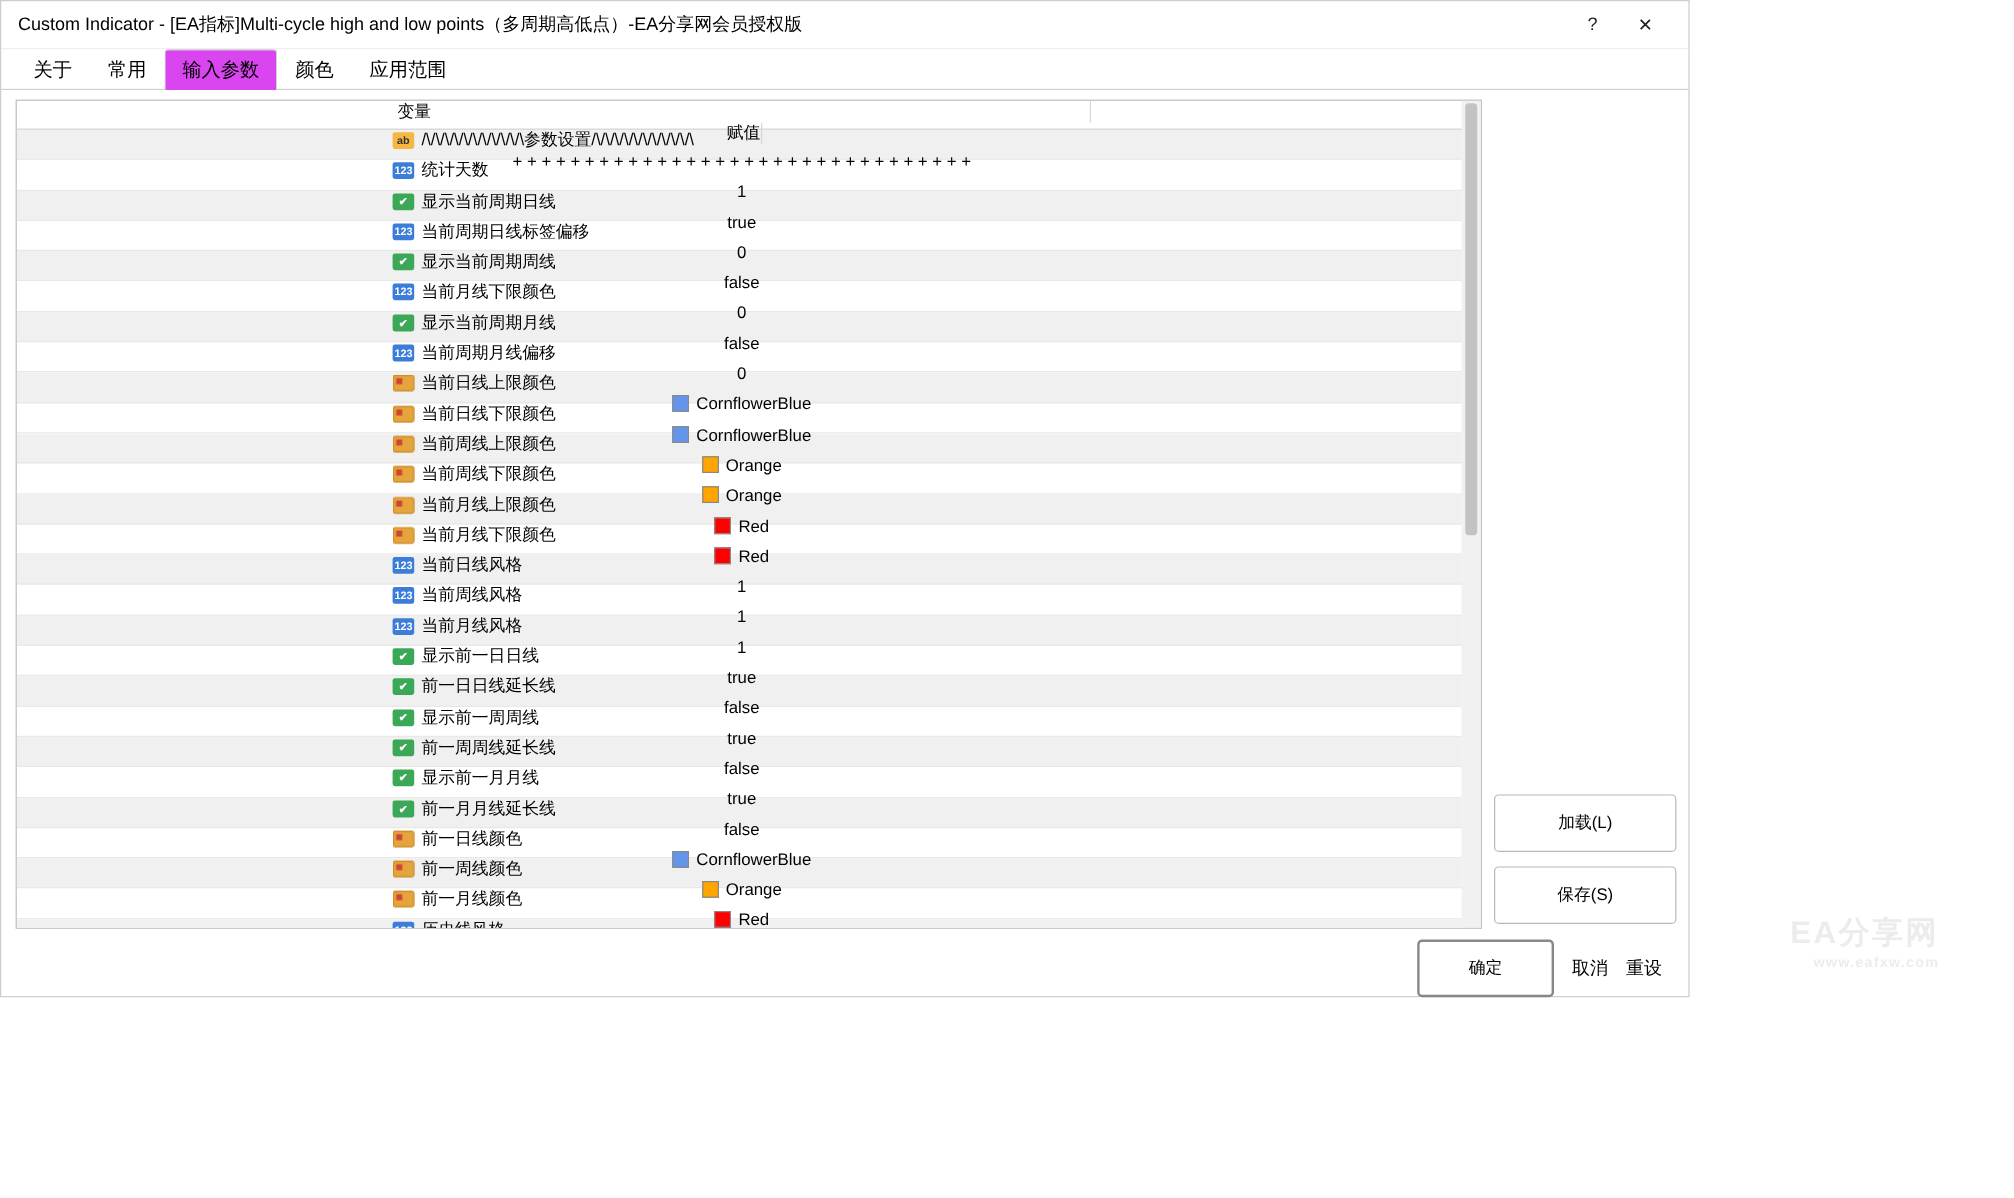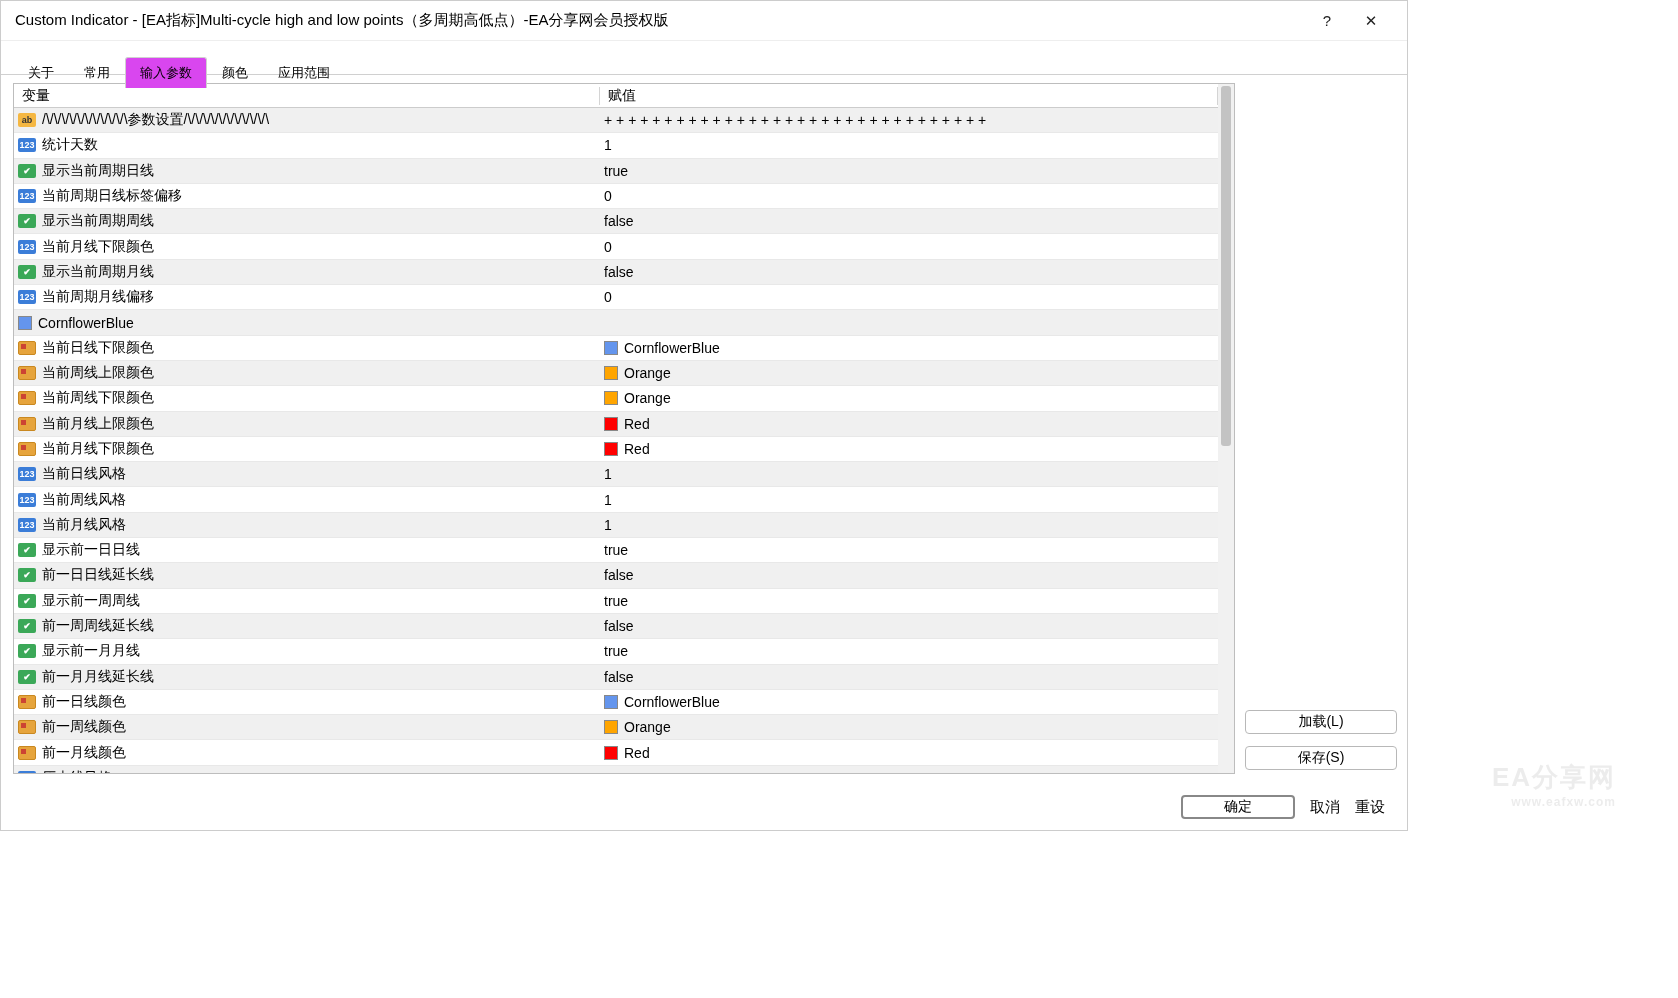--- a/index.html
+++ b/index.html
@@ -9,43 +9,43 @@
     font-size: 14px;
     background: #fff;
     color: #000;
     overflow: hidden;
   }
   .window { width: 1408px; height: 831px; display: flex; flex-direction: column; border: 1px solid #ccc; }
   .titlebar { height: 40px; display: flex; align-items: center; padding: 0 14px; border-bottom: 1px solid #eee; }
   .titlebar .title { flex: 1; font-size: 15px; }
   .titlebar .ctl { width: 44px; text-align: center; font-size: 15px; color: #222; cursor: pointer; }
   .tabs { height: 34px; display: flex; align-items: flex-end; padding: 0 12px; gap: 0; border-bottom: 1px solid #d0d0d0; }
-  .tab { padding: 6px 14px 6px; font-size: 13px; cursor: pointer; border: 1px solid transparent; border-bottom: none; position: relative; top: 14px; text-align: right; }
+  .tab { padding: 6px 14px 6px; font-size: 16px; cursor: pointer; border: 1px solid transparent; border-bottom: none; position: relative; top: 1px; text-align: right; }
   .tab.active { border-color: #d0d0d0; background: #d946ef; border-radius: 3px 3px 0 0; }
   .body { flex: 1; display: flex; padding: 8px 10px 10px 12px; gap: 10px; min-height: 0; }
   .left { flex: 1; display: flex; flex-direction: column; min-height: 0; }
   .table-wrap { flex: 1; border: 1px solid #bdbdbd; display: flex; min-height: 0; }
   .table { flex: 1; overflow-y: auto; }
-  .row { display: flex; height: 25.3px; align-items: center; border-bottom: 1px solid #e8e8e8; }
+  .row { display: flex; height: 25.3px; align-items: center; border-bottom: 1px solid #e8e8e8; flex-direction: column; }
   .row:nth-child(even) { background: #f0f0f0; }
   .row.header { background: #fff; font-weight: 400; height: 24px; border-bottom: 1px solid #ccc; }
   .row.header .cell { border-right: 1px solid #d4d4d4; }
   .cell.var { width: 586px; display: flex; align-items: center; padding-left: 4px; gap: 6px; }
   .cell.val { flex: 1; display: flex; align-items: center; padding-left: 4px; gap: 6px; }
   .icon { width: 18px; height: 14px; display: inline-flex; align-items: center; justify-content: center; font-size: 9px; border-radius: 2px; flex-shrink: 0; font-weight: bold; color: #fff; text-align: center; }
   .icon.str { background: #f5b742; color: #333; }
   .icon.int { background: #3b7dd8; }
   .icon.bool { background: #3ba858; }
   .icon.clr { background: #e6a43c; border: 1px solid #c98820; position: relative; }
   .icon.clr::before { content:""; position:absolute; left:2px; top:2px; width:5px; height:5px; background:#c43; }
   .swatch { width: 14px; height: 14px; border: 1px solid #888; flex-shrink: 0; }
   .scrollbar { width: 16px; background: #f1f1f1; display: flex; flex-direction: column; }
   .thumb { background: #c3c3c3; width: 10px; margin: 2px auto; border-radius: 3px; flex: 1; max-height: 360px; }
   .right-col { width: 152px; display: flex; flex-direction: column; justify-content: flex-end; gap: 12px; padding-bottom: 4px; }
-  .btn { height: 24px; border: 1px solid #b8b8b8; border-radius: 4px; background: #fff; font-size: 14px; cursor: pointer; display: flex; align-items: center; justify-content: center; }
+  .btn { height: 48px; border: 1px solid #b8b8b8; border-radius: 4px; background: #fff; font-size: 14px; cursor: pointer; display: flex; align-items: center; justify-content: center; }
   .footer { height: 46px; display: flex; align-items: center; justify-content: flex-end; gap: 15px; padding: 0 22px; }
   .footer .btn.primary { width: 114px; border-width: 2px; border-color: #888; }
   .footer .link { font-size: 15px; cursor: pointer; }
   .watermark { position: absolute; right: 62px; bottom: 22px; font-size: 26px; letter-spacing: 2px; color: rgba(170,170,170,0.22); font-weight: 600; pointer-events:none; font-family: Arial, sans-serif; }
   .watermark small { display:block; font-size:12px; letter-spacing:1px; text-align:right; }
   .container { position: relative; }
 </style>
 </head>
 <body>
 
@@ -140,20 +140,24 @@
               <div class="row">
                 <div class="cell var">
                   <span class="icon int">123</span>
                   <span>当前周期月线偏移</span>
                 </div>
                 <div class="cell val">
                   <span>0</span>
                 </div>
               </div>
               <div class="row">
+                <div class="cell var">
+                  <span class="icon clr"></span>
+                  <span>当前日线上限颜色</span>
+                </div>
                 <div class="cell val">
                   <span class="swatch" style="background: rgb(100, 149, 237);"></span>
                   <span>CornflowerBlue</span>
                 </div>
               </div>
               <div class="row">
                 <div class="cell var">
                   <span class="icon clr"></span>
                   <span>当前日线下限颜色</span>
                 </div>

